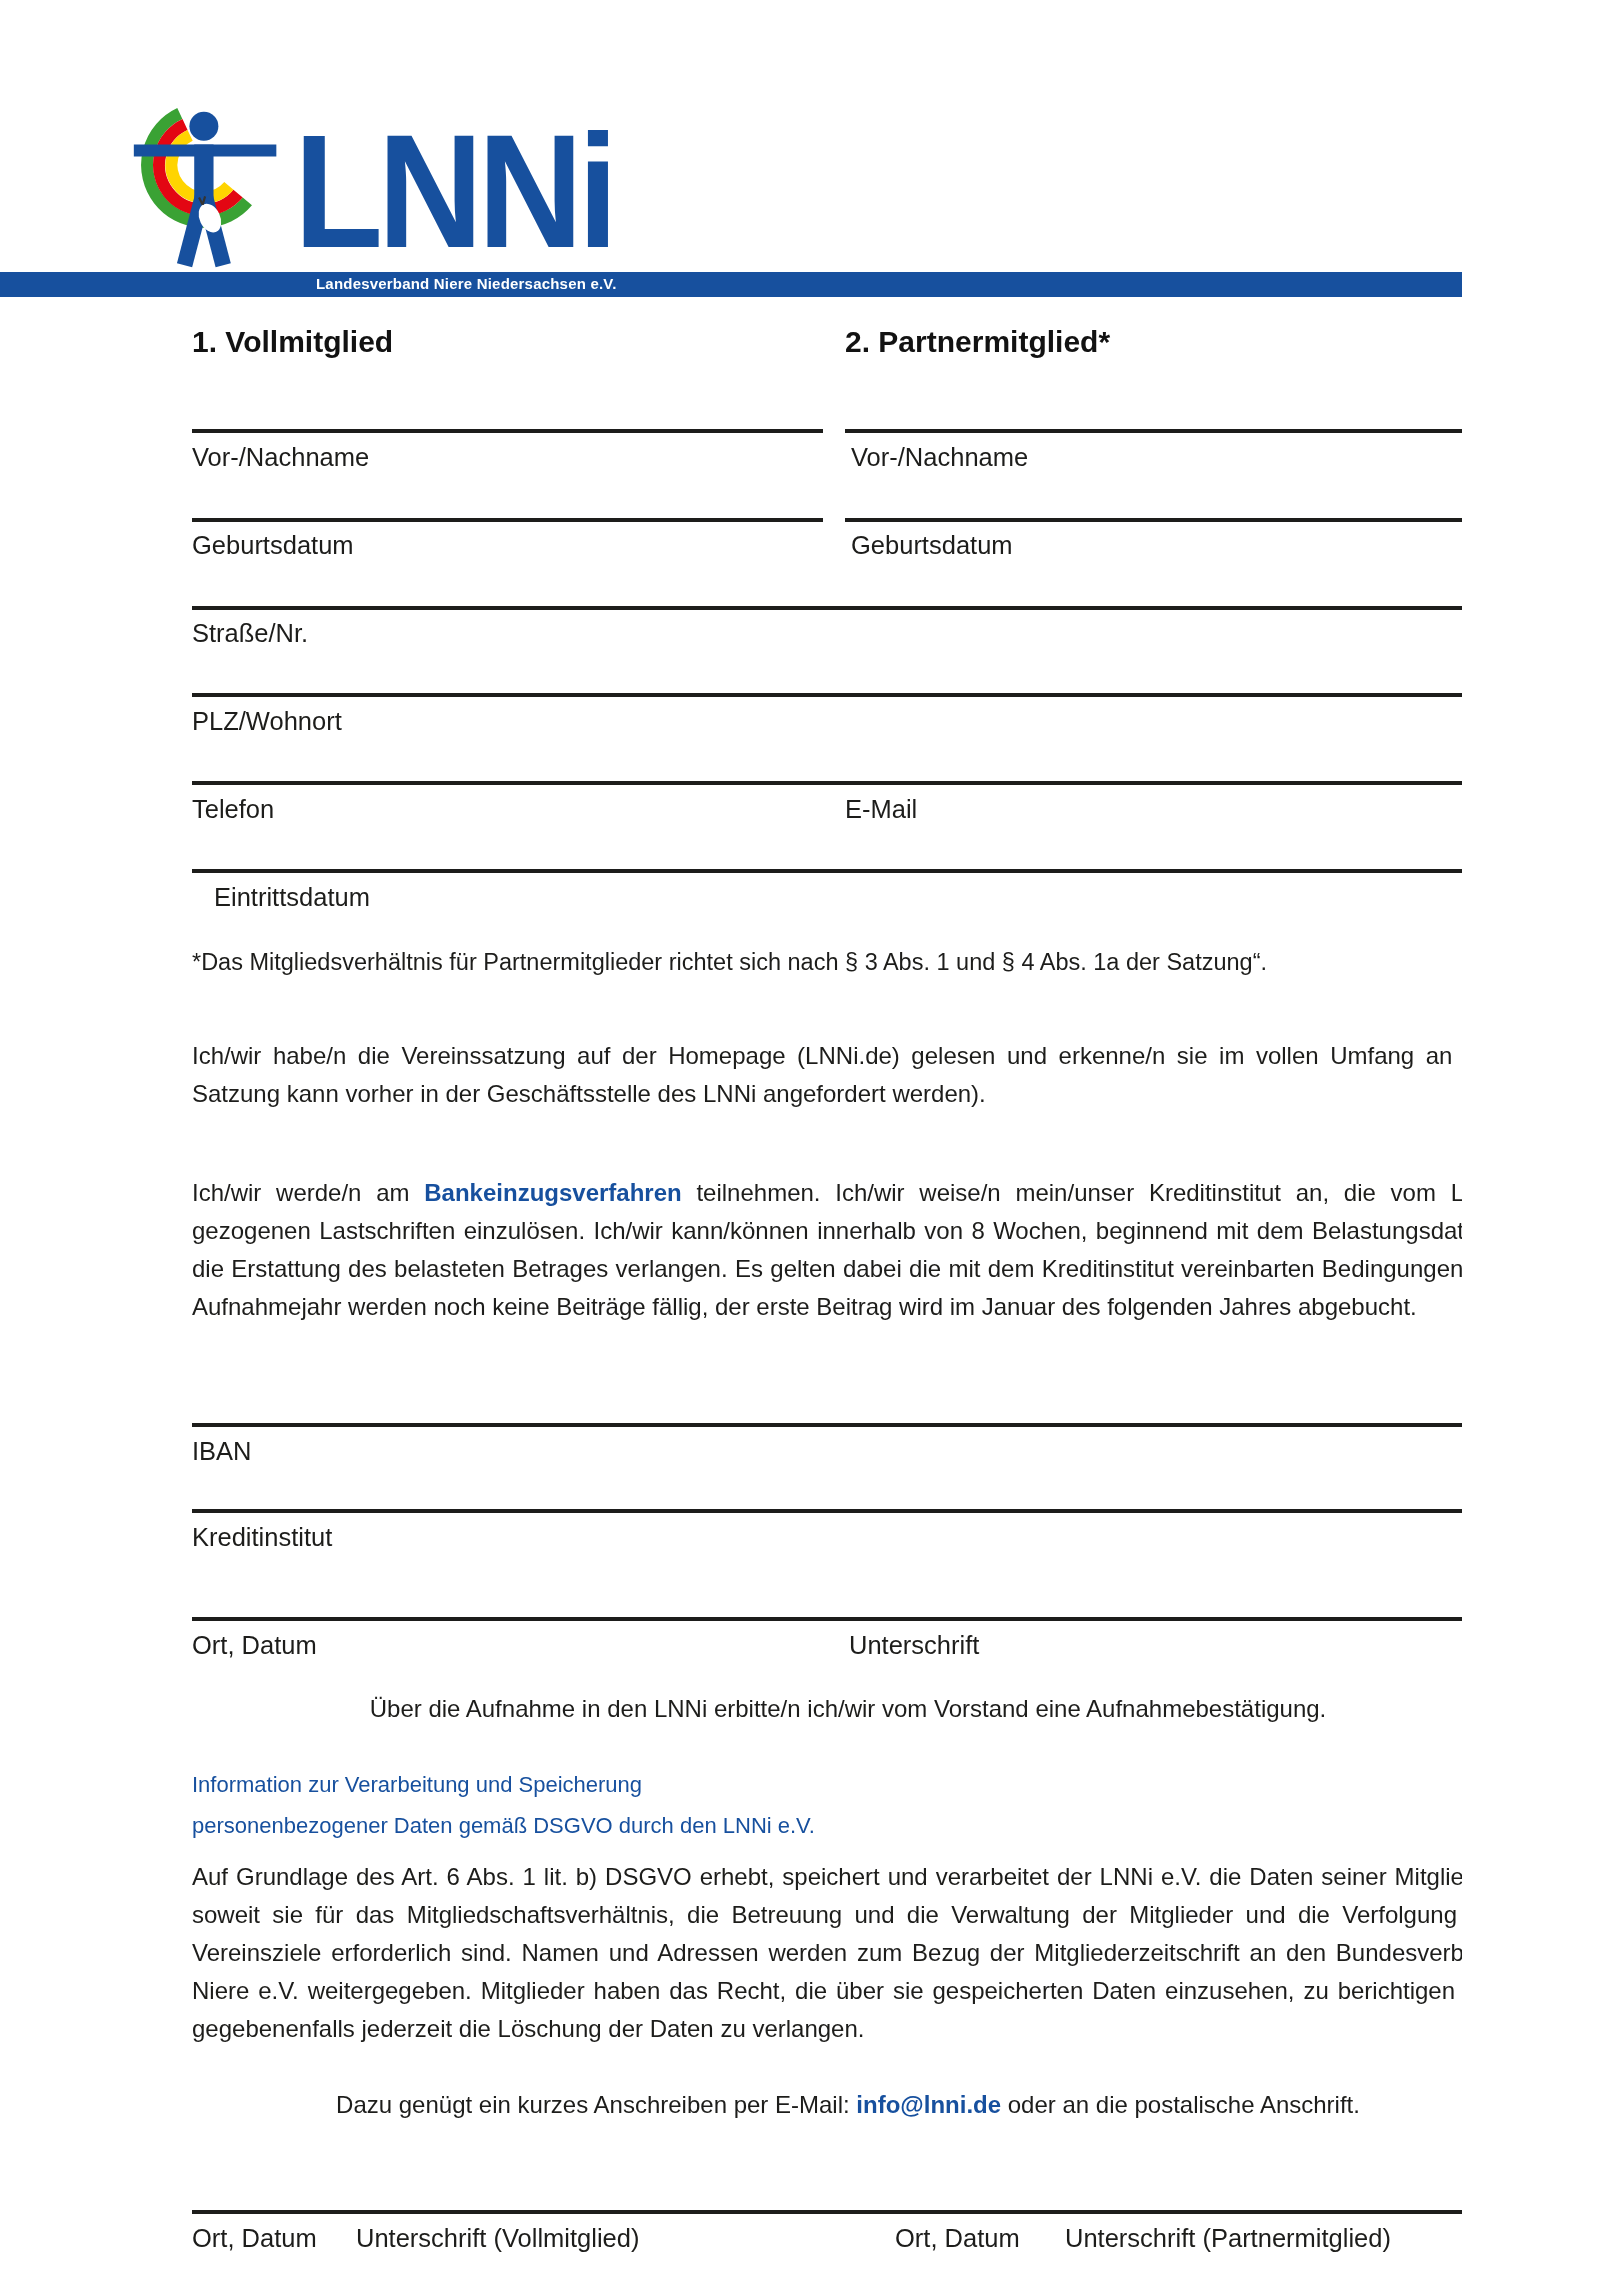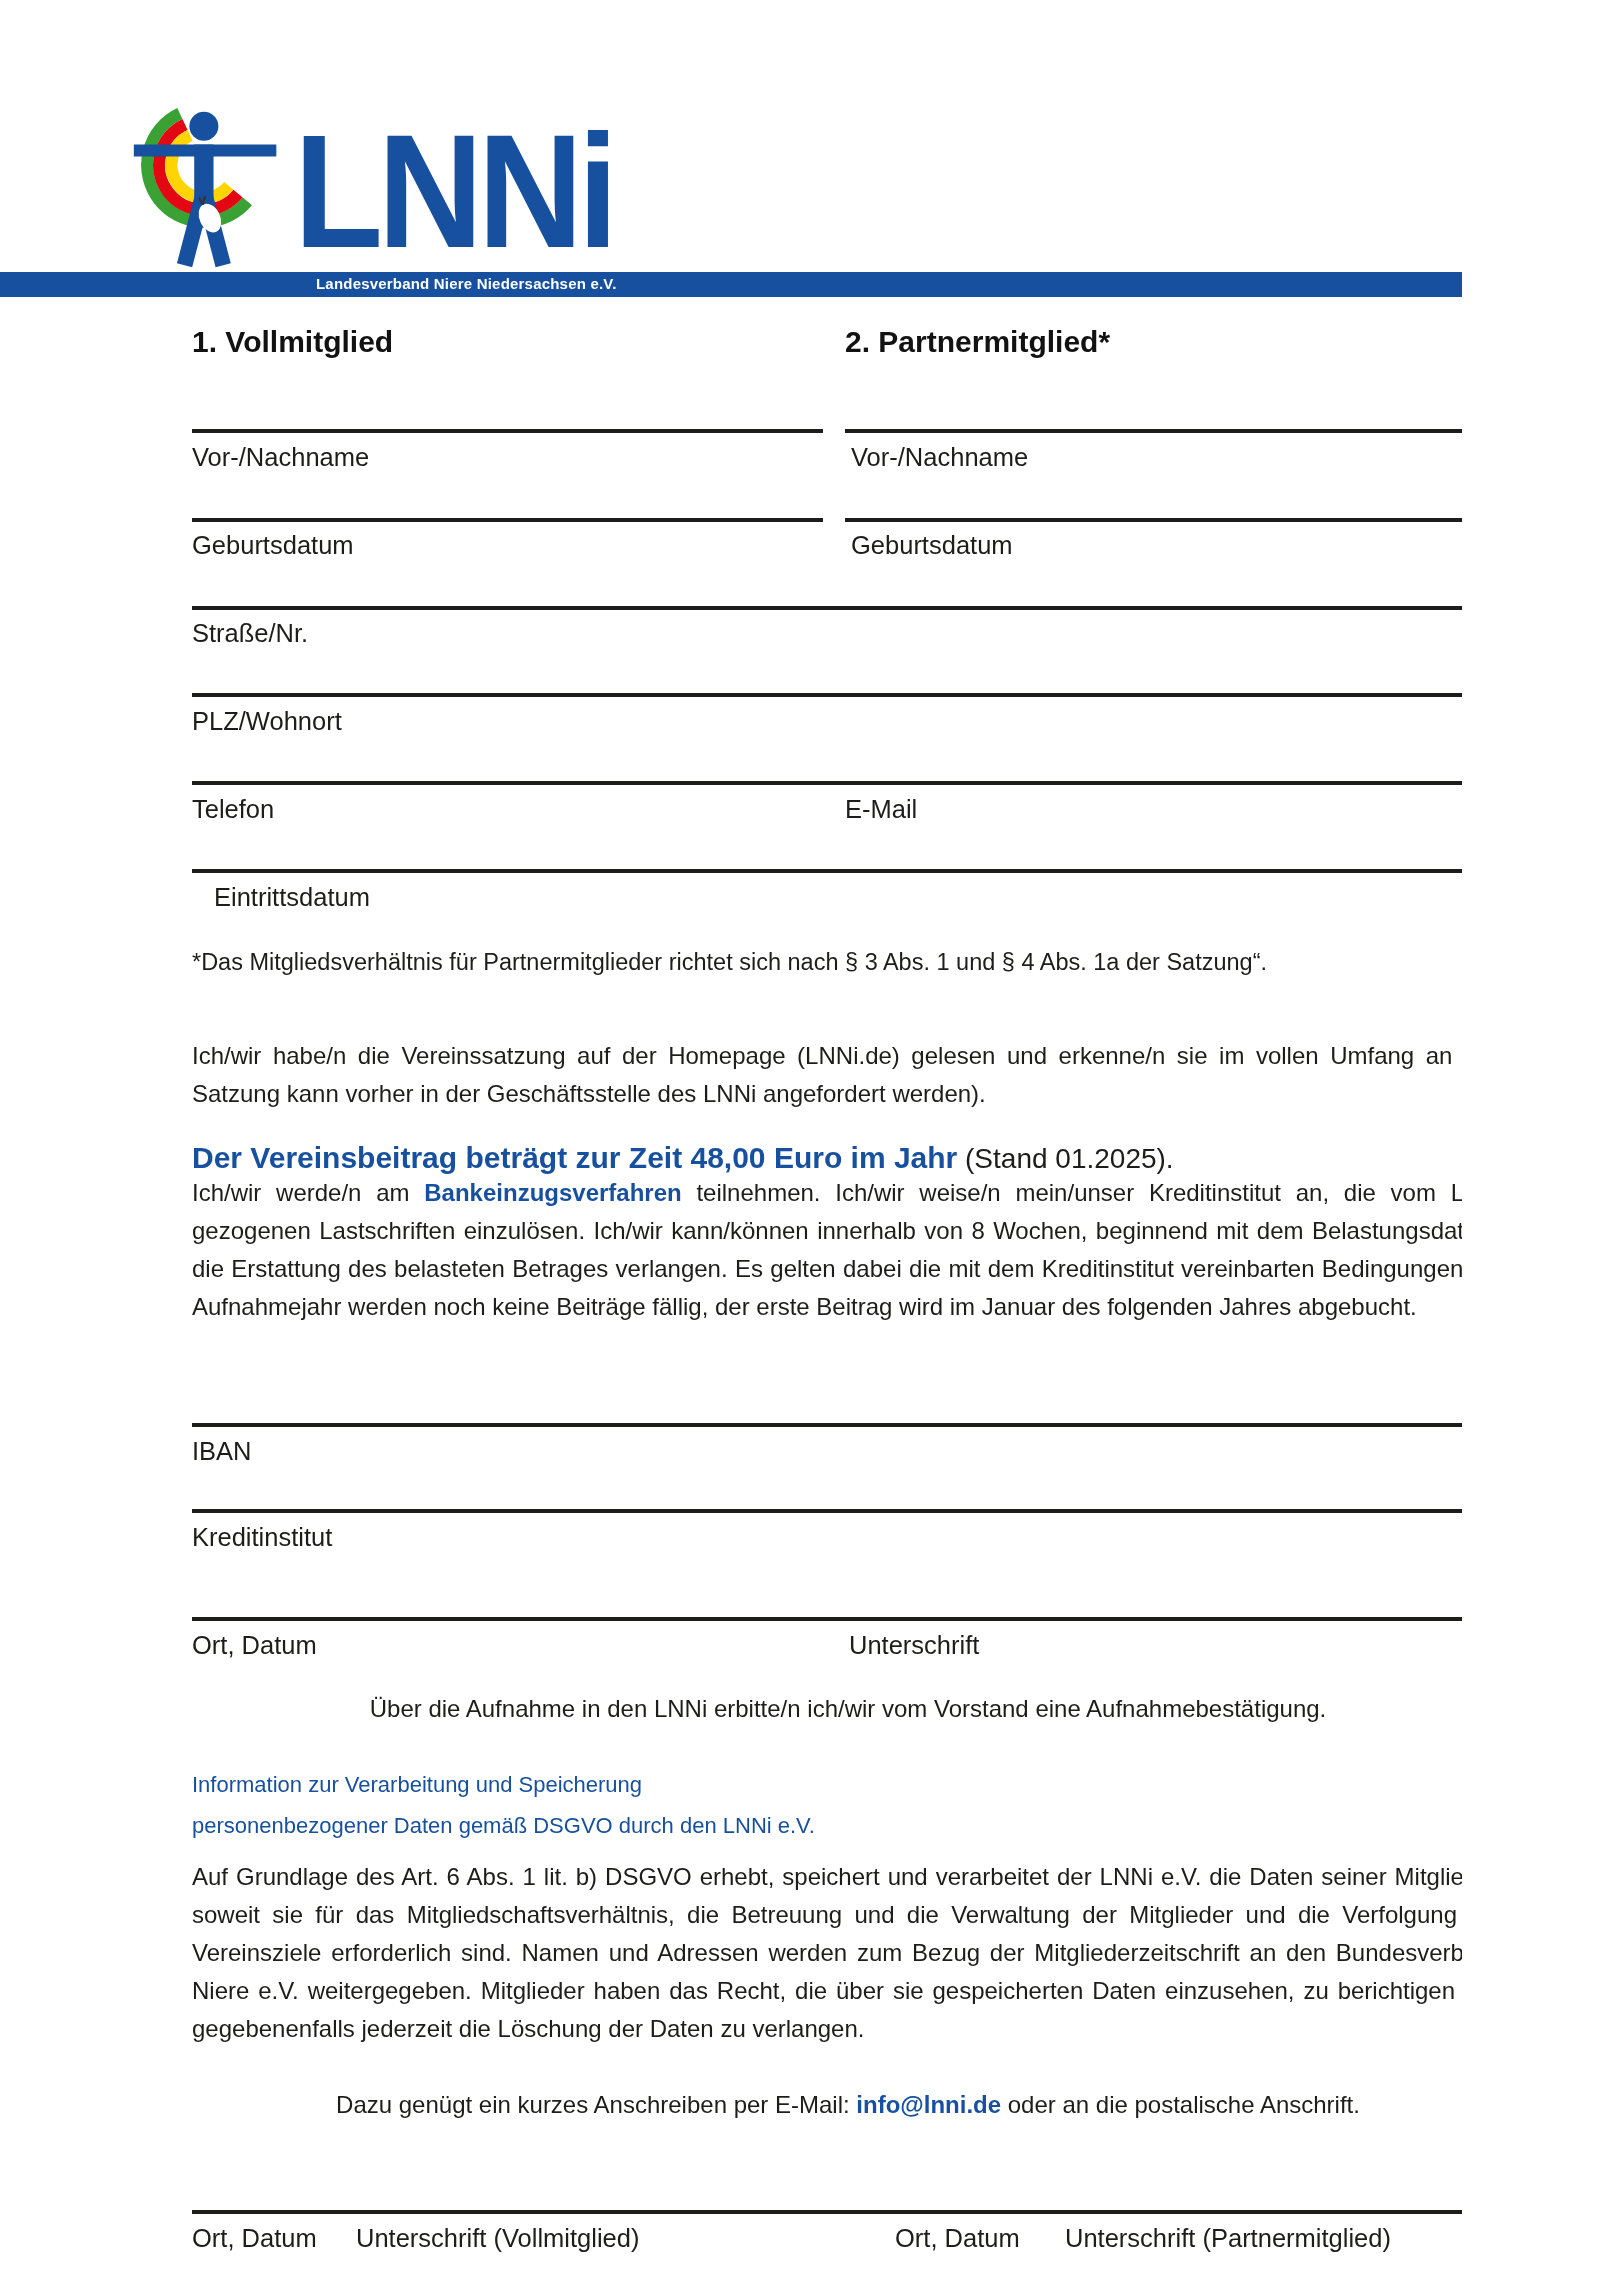--- a/index.html
+++ b/index.html
@@ -84,23 +84,20 @@
   <div class="lbl" style="left:192px;top:795px">Telefon</div>
   <div class="lbl" style="left:845px;top:795px">E-Mail</div>
 
   <div class="line" style="left:192px;top:869px;width:1312px"></div>
   <div class="lbl" style="left:214px;top:883px">Eintrittsdatum</div>
 
   <div class="footnote" style="top:949px">*Das Mitgliedsverhältnis für Partnermitglieder richtet sich nach § 3 Abs. 1 und § 4 Abs. 1a der Satzung“.</div>
 
   <div class="para" style="top:1037px">Ich/wir habe/n die Vereinssatzung auf der Homepage (LNNi.de) gelesen und erkenne/n sie im vollen Umfang an (die Satzung kann vorher in der Geschäftsstelle des LNNi angefordert werden).</div>
 
-  <div class="fee-h" style="top:1141px">
-    <span class="blue-b big">Der Vereinsbeitrag beträgt zur Zeit 48,00 Euro im Jahr</span><span> (Stand 01.2025).</span>
-  </div>
 
   <div class="para" style="top:1174px">
     <span>Ich/wir werde/n am </span><span class="blue-b">Bankeinzugsverfahren</span><span> teilnehmen. Ich/wir weise/n mein/unser Kreditinstitut an, die vom LNNi gezogenen Lastschriften einzulösen. Ich/wir kann/können innerhalb von 8 Wochen, beginnend mit dem Belastungsdatum, die Erstattung des belasteten Betrages verlangen. Es gelten dabei die mit dem Kreditinstitut vereinbarten Bedingungen. Im Aufnahmejahr werden noch keine Beiträge fällig, der erste Beitrag wird im Januar des folgenden Jahres abgebucht.</span>
   </div>
 
   <div class="line" style="left:192px;top:1423px;width:1312px"></div>
   <div class="lbl" style="left:192px;top:1437px">IBAN</div>
 
   <div class="line" style="left:192px;top:1509px;width:1312px"></div>
   <div class="lbl" style="left:192px;top:1523px">Kreditinstitut</div>

